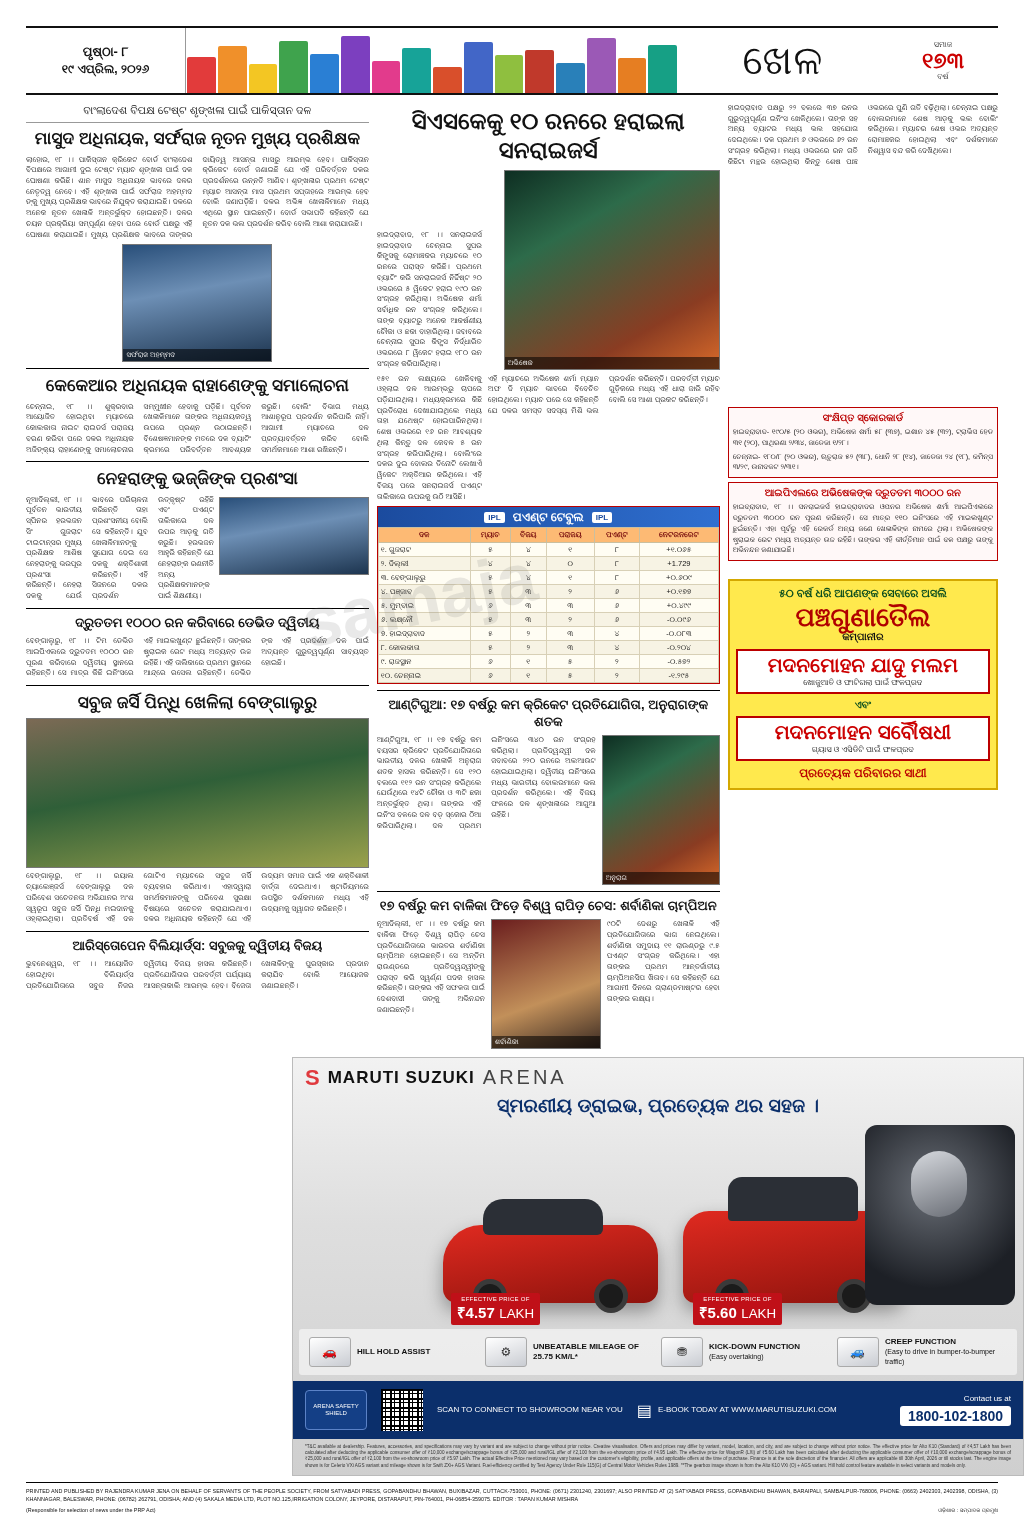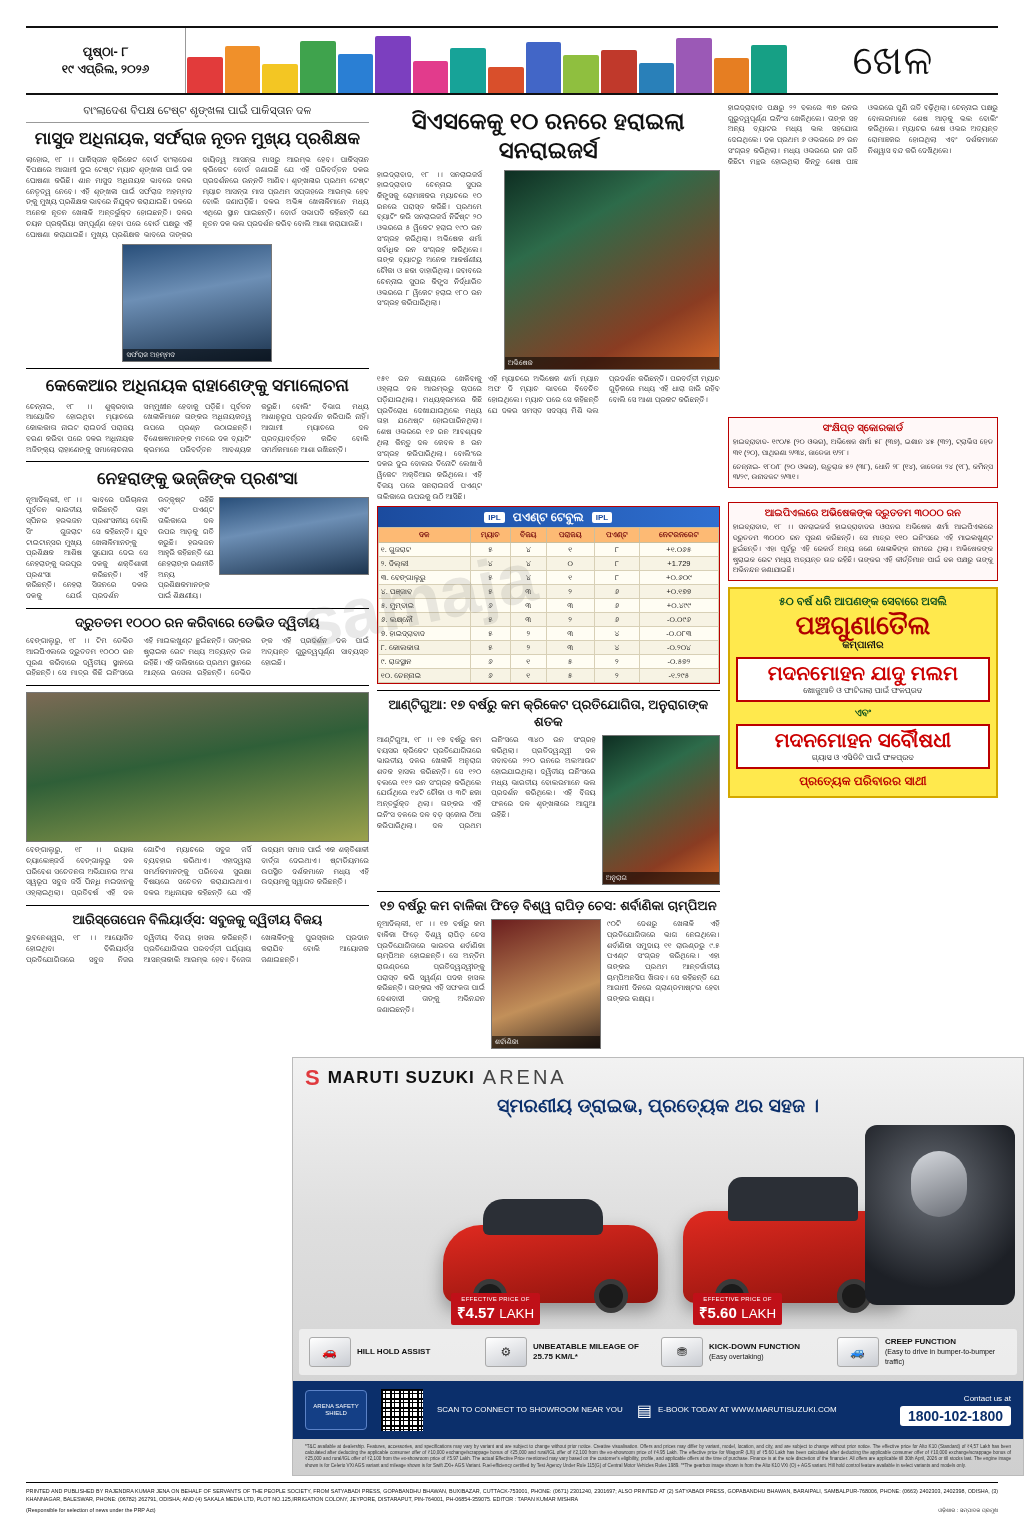--- a/index.html
+++ b/index.html
@@ -107,27 +107,27 @@
     background:#fdba74; color:#7a1010; font-weight:bold;
     border:1px solid #c9bfa0; padding:2px 1px; text-align:center;
   }
   table.ipl td {
     border:1px solid #d8d0b6; padding:1.5px 2px; text-align:center;
   }
   table.ipl td.team { text-align:left; }
   table.ipl tr:nth-child(even) td { background:#f7f3e4; }
 
   
-  .mini-box { border:1px solid #b00; background:#fff8f8; padding:4px; margin-top:14px; }
+  .mini-box { border:1px solid #b00; background:#fff8f8; padding:4px; margin-top:4px; }
   .mini-title { color:#b00; font-size:10px; font-weight:bold; text-align:center; margin-bottom:3px; }
   .mini-body { font-size:7.2px; line-height:1.5; text-align:justify; }
 
   
   .ad-yellow {
-    border:2px solid #d4a800; background:#ffe94d; margin-top:6px;
+    border:2px solid #d4a800; background:#ffe94d; margin-top:18px;
     padding:6px 6px 8px 6px; text-align:center;
   }
   .ad-y-top { font-size:11px; font-weight:bold; color:#0a4d1e; margin-bottom:4px; }
   .ad-y-main { font-size:26px; font-weight:bold; color:#b00000; line-height:1.05; }
   .ad-y-sub { font-size:10px; font-weight:bold; color:#111; margin-bottom:6px; }
   .ad-red-band {
     border:2px solid #b00; background:#fff;
     padding:4px 2px; margin:5px 0;
   }
   .ad-red-band .t1 { font-size:20px; font-weight:bold; color:#c00; line-height:1.05; }
@@ -252,20 +252,25 @@
         <div class="sil" style="height:78%;background:#4266c7"></div>
         <div class="sil" style="height:58%;background:#8fbf3f"></div>
         <div class="sil" style="height:66%;background:#c0392b"></div>
         <div class="sil" style="height:46%;background:#2980b9"></div>
         <div class="sil" style="height:84%;background:#9b59b6"></div>
         <div class="sil" style="height:54%;background:#e67e22"></div>
         <div class="sil" style="height:74%;background:#16a085"></div>
       </div>
     </div>
     <div class="mast-title">ଖେଳ</div>
+    <div class="mast-logo">
+      <div class="sm">ସମାଜ</div>
+      <div class="big">୧୭୩</div>
+      <div class="sm">ବର୍ଷ</div>
+    </div>
   </div>
 
   <div class="watermark">samaja</div>
 
   <div class="content">
 
     <div class="col colA">
 
       <div>
         <div class="kicker">ବାଂଲାଦେଶ ବିପକ୍ଷ ଟେଷ୍ଟ ଶୃଙ୍ଖଳା ପାଇଁ ପାକିସ୍ତାନ ଦଳ</div>
@@ -299,38 +304,39 @@
       <div class="rule"></div>
 
       <div>
         <div class="hl hl-sm">ଦ୍ରୁତତମ ୧୦୦୦ ରନ କରିବାରେ ଡେଭିଡ ଦ୍ୱିତୀୟ</div>
         <div class="body-cols c3">ବେଙ୍ଗାଲୁରୁ, ୧୮ ।। ଟିମ ଡେଭିଡ ଆଇପିଏଲରେ ଦ୍ରୁତତମ ୧୦୦୦ ରନ ପୂରଣ କରିବାରେ ଦ୍ୱିତୀୟ ସ୍ଥାନରେ ରହିଛନ୍ତି। ସେ ମାତ୍ର କିଛି ଇନିଂସରେ ଏହି ମାଇଲଖୁଣ୍ଟ ଛୁଇଁଛନ୍ତି। ତାଙ୍କର ଷ୍ଟ୍ରାଇକ ରେଟ ମଧ୍ୟ ଅତ୍ୟନ୍ତ ଉଚ୍ଚ ରହିଛି। ଏହି ତାଲିକାରେ ପ୍ରଥମ ସ୍ଥାନରେ ଆନ୍ଦ୍ରେ ରସେଲ ରହିଛନ୍ତି। ଡେଭିଡ ଙ୍କ ଏହି ପ୍ରଦର୍ଶନ ଦଳ ପାଇଁ ଅତ୍ୟନ୍ତ ଗୁରୁତ୍ୱପୂର୍ଣ୍ଣ ସାବ୍ୟସ୍ତ ହୋଇଛି।</div>
       </div>
 
       <div class="rule"></div>
 
       <div>
+        <div class="hl hl-md">ସବୁଜ ଜର୍ସି ପିନ୍ଧି ଖେଳିଲା ବେଙ୍ଗାଲୁରୁ</div>
         <div class="photo stadium" style="width:100%;height:150px;margin:3px 0;"></div>
         <div class="body-cols c3">ବେଙ୍ଗାଲୁରୁ, ୧୮ ।। ରୟାଲ ଚ୍ୟାଲେଞ୍ଜର୍ସ ବେଙ୍ଗାଲୁରୁ ଦଳ ପରିବେଶ ସଚେତନତା ଅଭିଯାନର ଅଂଶ ସ୍ୱରୂପ ସବୁଜ ଜର୍ସି ପିନ୍ଧି ମଇଦାନକୁ ଓହ୍ଲାଇଥିଲା। ପ୍ରତିବର୍ଷ ଏହି ଦଳ ଗୋଟିଏ ମ୍ୟାଚରେ ସବୁଜ ଜର୍ସି ବ୍ୟବହାର କରିଥାଏ। ଏହାଦ୍ୱାରା ସମର୍ଥକମାନଙ୍କୁ ପରିବେଶ ସୁରକ୍ଷା ବିଷୟରେ ସଚେତନ କରାଯାଇଥାଏ। ଦଳର ଅଧିନାୟକ କହିଛନ୍ତି ଯେ ଏହି ଉଦ୍ୟମ ସମାଜ ପାଇଁ ଏକ ଶକ୍ତିଶାଳୀ ବାର୍ତ୍ତା ଦେଇଥାଏ। ଷ୍ଟାଡିୟମରେ ଉପସ୍ଥିତ ଦର୍ଶକମାନେ ମଧ୍ୟ ଏହି ଉଦ୍ୟମକୁ ସ୍ୱାଗତ କରିଛନ୍ତି।</div>
       </div>
 
       <div class="rule"></div>
 
       <div>
         <div class="hl hl-sm">ଆରିସ୍ତୋପେନ ବିଲିୟାର୍ଡ୍ସ: ସବୁଜକୁ ଦ୍ୱିତୀୟ ବିଜୟ</div>
         <div class="body-cols c3">ଭୁବନେଶ୍ୱର, ୧୮ ।। ଆୟୋଜିତ ହୋଇଥିବା ବିଲିୟାର୍ଡ୍ସ ପ୍ରତିଯୋଗିତାରେ ସବୁଜ ନିଜର ଦ୍ୱିତୀୟ ବିଜୟ ହାସଲ କରିଛନ୍ତି। ପ୍ରତିଯୋଗିତାର ପରବର୍ତ୍ତୀ ପର୍ଯ୍ୟାୟ ଆସନ୍ତାକାଲି ଆରମ୍ଭ ହେବ। ବିଜେତା ଖେଳାଳିଙ୍କୁ ପୁରସ୍କାର ପ୍ରଦାନ କରାଯିବ ବୋଲି ଆୟୋଜକ ଜଣାଇଛନ୍ତି।</div>
       </div>
 
     </div>
 
     <div class="col colB">
 
       <div>
         <div class="hl hl-lg">ସିଏସକେକୁ ୧୦ ରନରେ ହରାଇଲା ସନରାଇଜର୍ସ</div>
-        <div style="display:flex;gap:22px;">
+        <div style="display:flex;gap:22px;align-items:flex-end;">
           <div style="width:105px;">
             <div class="body-cols">ହାଇଦ୍ରାବାଦ, ୧୮ ।। ସନରାଇଜର୍ସ ହାଇଦ୍ରାବାଦ ଚେନ୍ନାଇ ସୁପର କିଙ୍ଗ୍ସକୁ ରୋମାଞ୍ଚକର ମ୍ୟାଚରେ ୧୦ ରନରେ ପରାସ୍ତ କରିଛି। ପ୍ରଥମେ ବ୍ୟାଟିଂ କରି ସନରାଇଜର୍ସ ନିର୍ଦ୍ଦିଷ୍ଟ ୨୦ ଓଭରରେ ୫ ୱିକେଟ ହରାଇ ୧୯୦ ରନ ସଂଗ୍ରହ କରିଥିଲା। ଅଭିଷେକ ଶର୍ମା ସର୍ବାଧିକ ରନ ସଂଗ୍ରହ କରିଥିଲେ। ତାଙ୍କ ବ୍ୟାଟରୁ ଅନେକ ଆକର୍ଷଣୀୟ ଚୌକା ଓ ଛକା ବାହାରିଥିଲା। ଜବାବରେ ଚେନ୍ନାଇ ସୁପର କିଙ୍ଗ୍ସ ନିର୍ଦ୍ଧାରିତ ଓଭରରେ ୮ ୱିକେଟ ହରାଇ ୧୮୦ ରନ ସଂଗ୍ରହ କରିପାରିଥିଲା।</div>
           </div>
           <div style="flex:1;">
             <div class="photo cricket" style="width:100%;height:200px;position:relative;">
               <div class="cap">ଅଭିଷେକ</div>
             </div>
           </div>
         </div>
         <div style="display:flex;gap:6px;margin-top:4px;">

